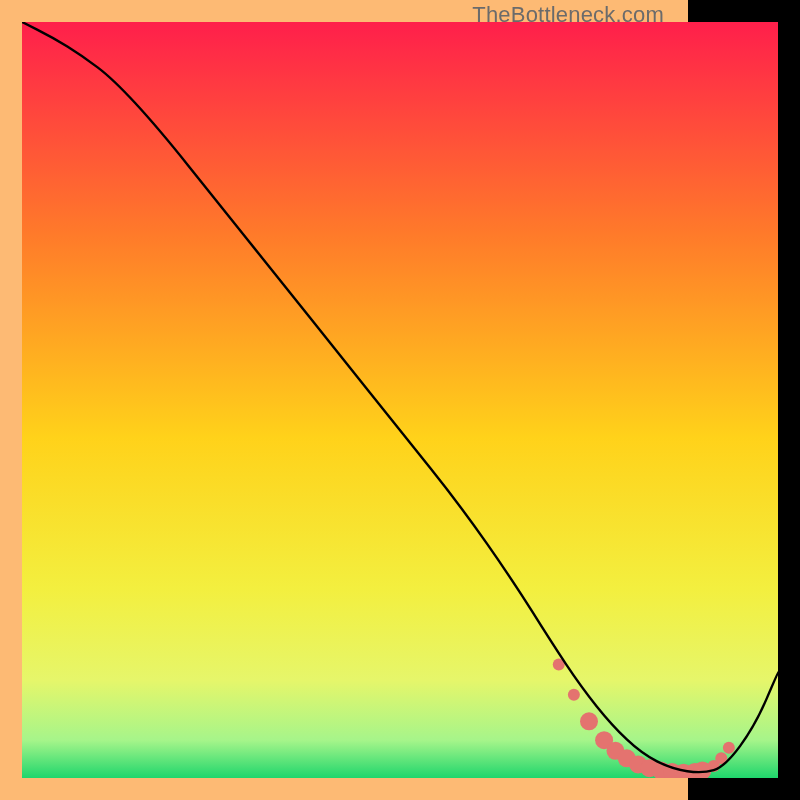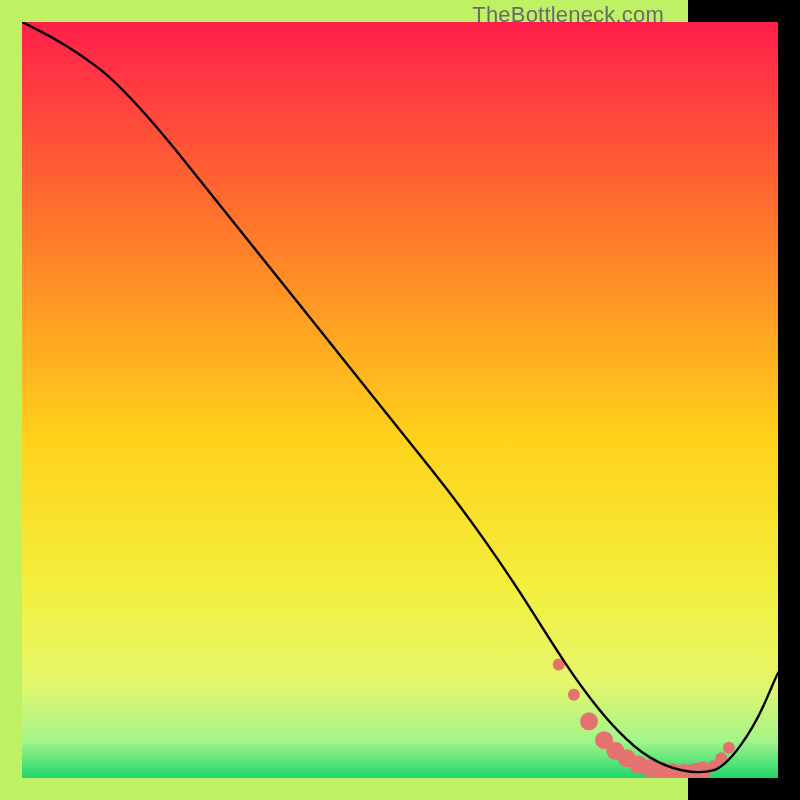--- a/index.html
+++ b/index.html
@@ -8,21 +8,21 @@
     width: 800px;
     height: 800px;
     background: #000;
     overflow: hidden;
     font-family: Arial, Helvetica, sans-serif;
   }
   .stage {
     position: relative;
     width: 688px;
     height: 800px;
-    background: #bef264;
+    background: #fdba74;
   }
   .plot {
     position: absolute;
     left: 22px;
     top: 22px;
     width: 756px;
     height: 756px;
   }
   .watermark {
     position: absolute;

